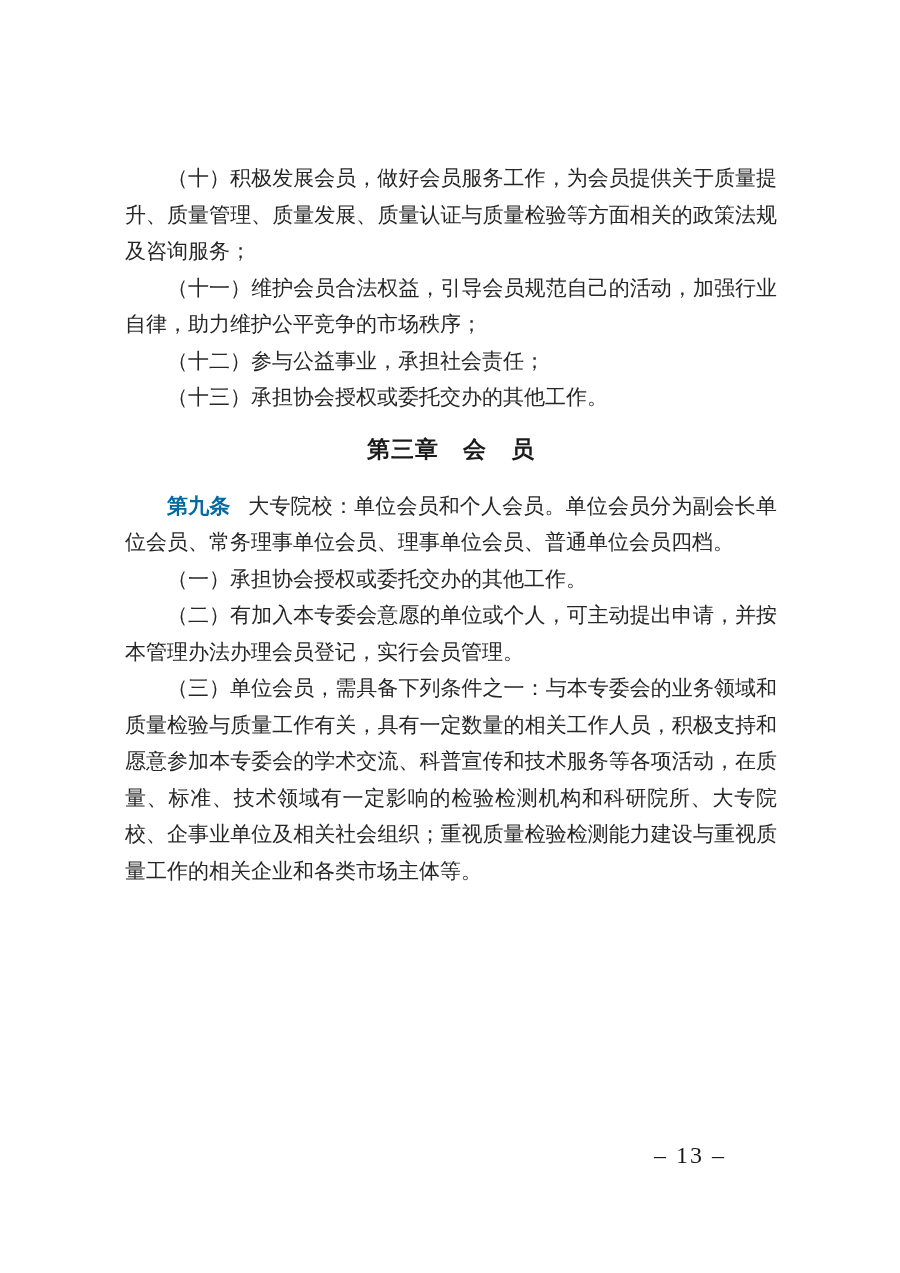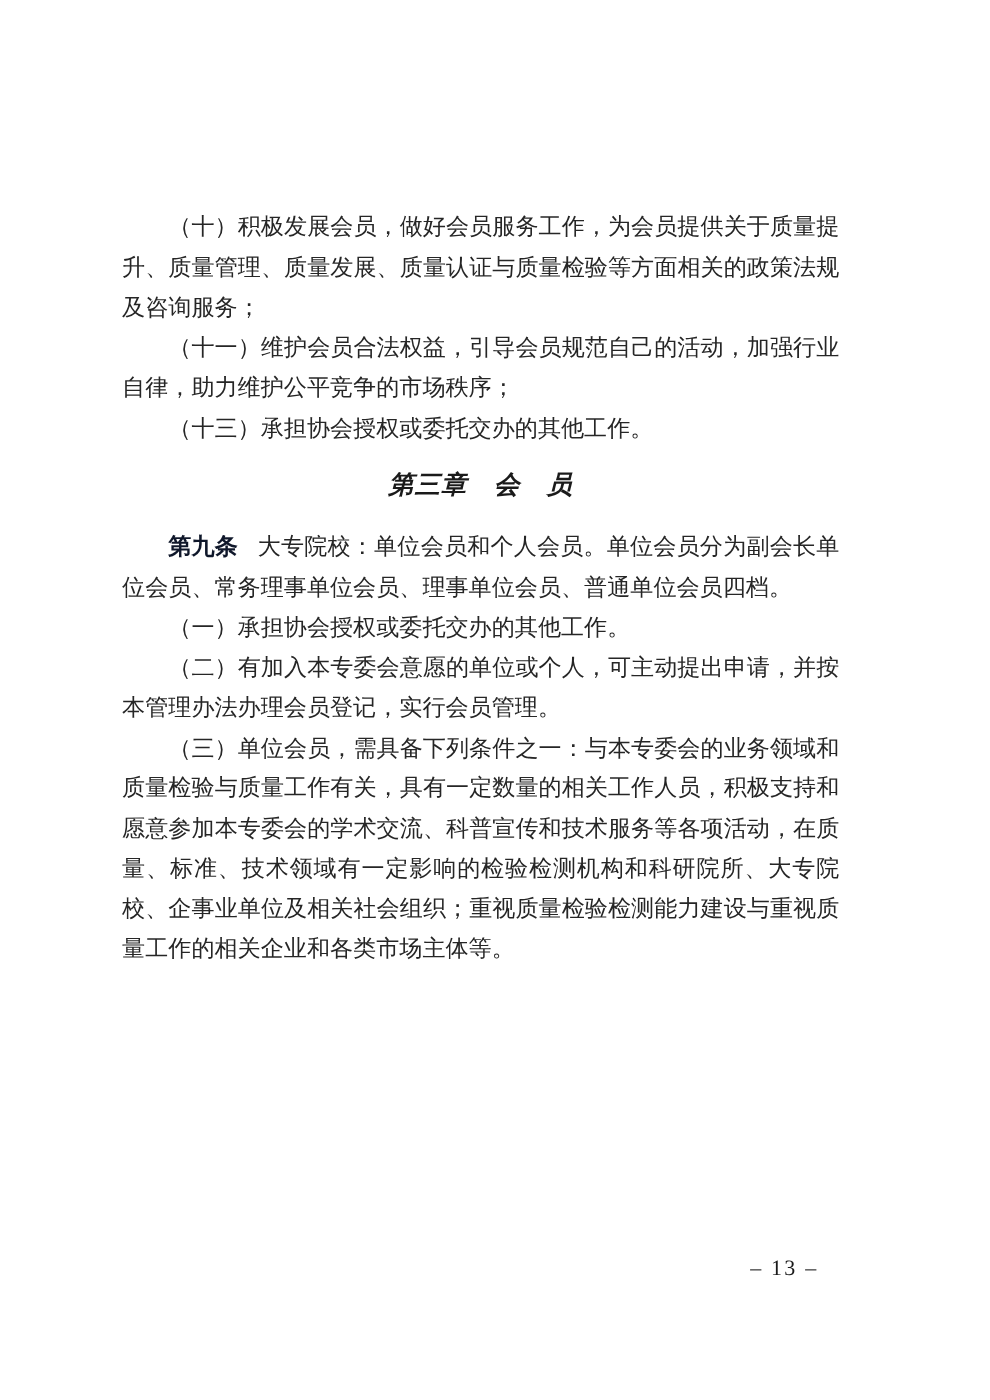--- a/index.html
+++ b/index.html
@@ -11,69 +11,68 @@
     position: relative;
     overflow: hidden;
   }
   .page {
     position: absolute;
     inset: 0;
     background: #ffffff;
   }
   .doc-body {
     position: absolute;
-    left: 111px;
+    left: 125px;
     top: 160px;
     width: 652px;
     font-size: 21px;
     line-height: 36.5px;
     text-align: justify;
     text-justify: inter-character;
-    margin-top: 28px;
   }
   .para {
     text-indent: 2em;
   }
   .chapter-heading {
     font-size: 23px;
     font-weight: bold;
     text-align: center;
     text-indent: 0;
     line-height: 40px;
     margin: 14px 0 18px 0;
     letter-spacing: 1px;
     color: #1a1a1a;
-    font-style: italic;
   }
   .article-label {
     font-weight: bold;
-    color: #0f172a;
+    color: #0369a1;
     margin-right: 0.85em;
   }
   .article-label:empty { display: none; margin: 0; }
   .page-number {
     position: absolute;
     top: 1142px;
-    left: 682px;
-    font-size: 20px;
+    left: 654px;
+    font-size: 24px;
     letter-spacing: 2px;
     color: #1a1a1a;
     font-family: "Liberation Serif", "DejaVu Serif", serif;
   }
 </style>
 </head>
 <body>
 
 <div class="page">
   <main class="doc-body">
 
     <p class="para">（十）积极发展会员，做好会员服务工作，为会员提供关于质量提升、质量管理、质量发展、质量认证与质量检验等方面相关的政策法规及咨询服务；</p>
 
     <p class="para">（十一）维护会员合法权益，引导会员规范自己的活动，加强行业自律，助力维护公平竞争的市场秩序；</p>
 
+    <p class="para">（十二）参与公益事业，承担社会责任；</p>
 
     <p class="para">（十三）承担协会授权或委托交办的其他工作。</p>
 
     <h2 class="chapter-heading">第三章　会　员</h2>
 
     <p class="para">
       <span class="article-label">第九条</span><span>大专院校：单位会员和个人会员。单位会员分为副会长单位会员、常务理事单位会员、理事单位会员、普通单位会员四档。</span>
     </p>
 
 

